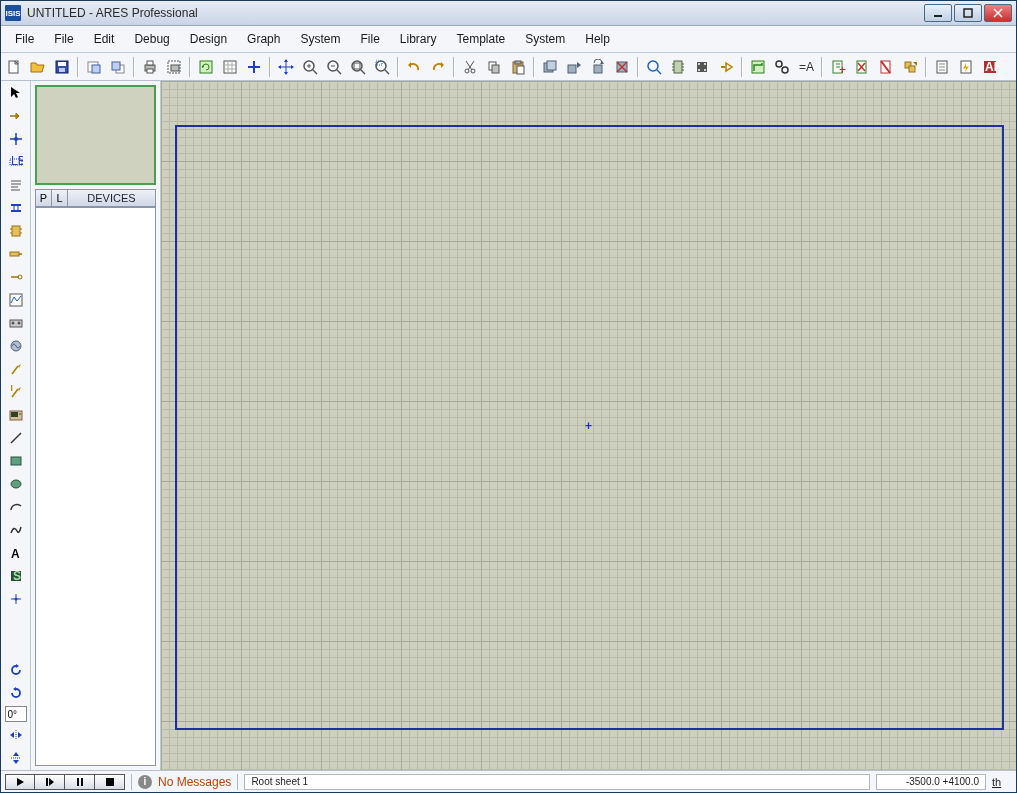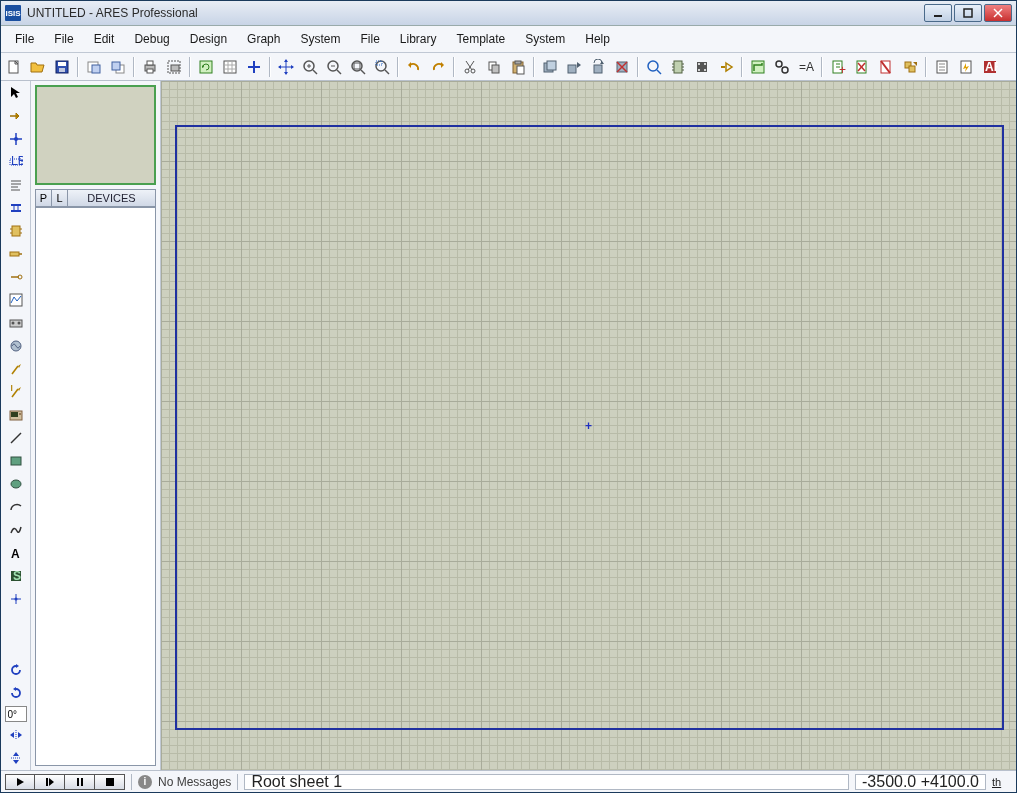--- a/index.html
+++ b/index.html
@@ -40,21 +40,21 @@
   background-size: 80px 80px, 80px 80px, 8px 8px, 8px 8px;
 }
 .sheet-border { position: absolute; left: 14px; top: 44px; right: 12px; bottom: 40px; border: 2px solid #2030a0; }
 .origin { position: absolute; left: 50%; top: 50%; width: 10px; height: 10px; transform: translate(-50%, -50%); color: #2030c0; font-weight: bold; display:flex; align-items:center; justify-content:center; }
 .statusbar { height: 22px; background: #f4f6fa; border-top: 1px solid #b8c0cc; display: flex; align-items: center; padding: 0 4px; gap: 6px; }
 .simctrl { display: flex; gap: 0; }
 .simbtn { width: 30px; height: 16px; border: 1px solid #555; background: linear-gradient(#fefefe, #d8dde6); display: flex; align-items: center; justify-content: center; cursor: pointer; }
 .simbtn + .simbtn { border-left: none; }
 .statussep { width:1px; height:16px; background:#b0b8c4; }
 .msg-icon { width: 14px; height: 14px; border-radius: 50%; background: #888; color:#fff; font-size:10px; display:flex; align-items:center; justify-content:center; font-weight:bold;}
-.statusfield { border: 1px solid #b0b8c4; height: 16px; padding: 0 6px; display: flex; align-items: center; background: #fff; color:#666; font-size:16px;}
+.statusfield { border: 1px solid #b0b8c4; height: 16px; padding: 0 6px; display: flex; align-items: center; background: #fff; color:#666; font-size:10px;}
 .statusfield.sheet { flex: 1; color:#222; }
 .statusfield.coords { min-width: 110px; justify-content:flex-end; color:#222;}
 .unit { width: 20px; color:#222; font-size:11px;text-decoration:underline; }
 svg { display:block; }
 </style>
 </head>
 <body>
 
 <div class="window">
 
@@ -584,20 +584,20 @@
           </svg>
         </div>
       <div class="simbtn">
           <svg width="10" height="10" viewBox="0 0 10 10">
             <rect x="1" y="1" width="8" height="8" fill="#000"></rect>
           </svg>
         </div>
     </div>
     <div class="statussep"></div>
     <div class="msg-icon">i</div>
-    <div style="color:#404040;text-align:right;">No Messages</div>
+    <div style="color:#c2410c;text-align:right;">No Messages</div>
     <div class="statussep"></div>
     <div class="statusfield sheet">Root sheet 1</div>
     <div class="statusfield coords">-3500.0  +4100.0</div>
     <div class="unit">th</div>
   </div>
 
 </div>
 
 </body></html>

